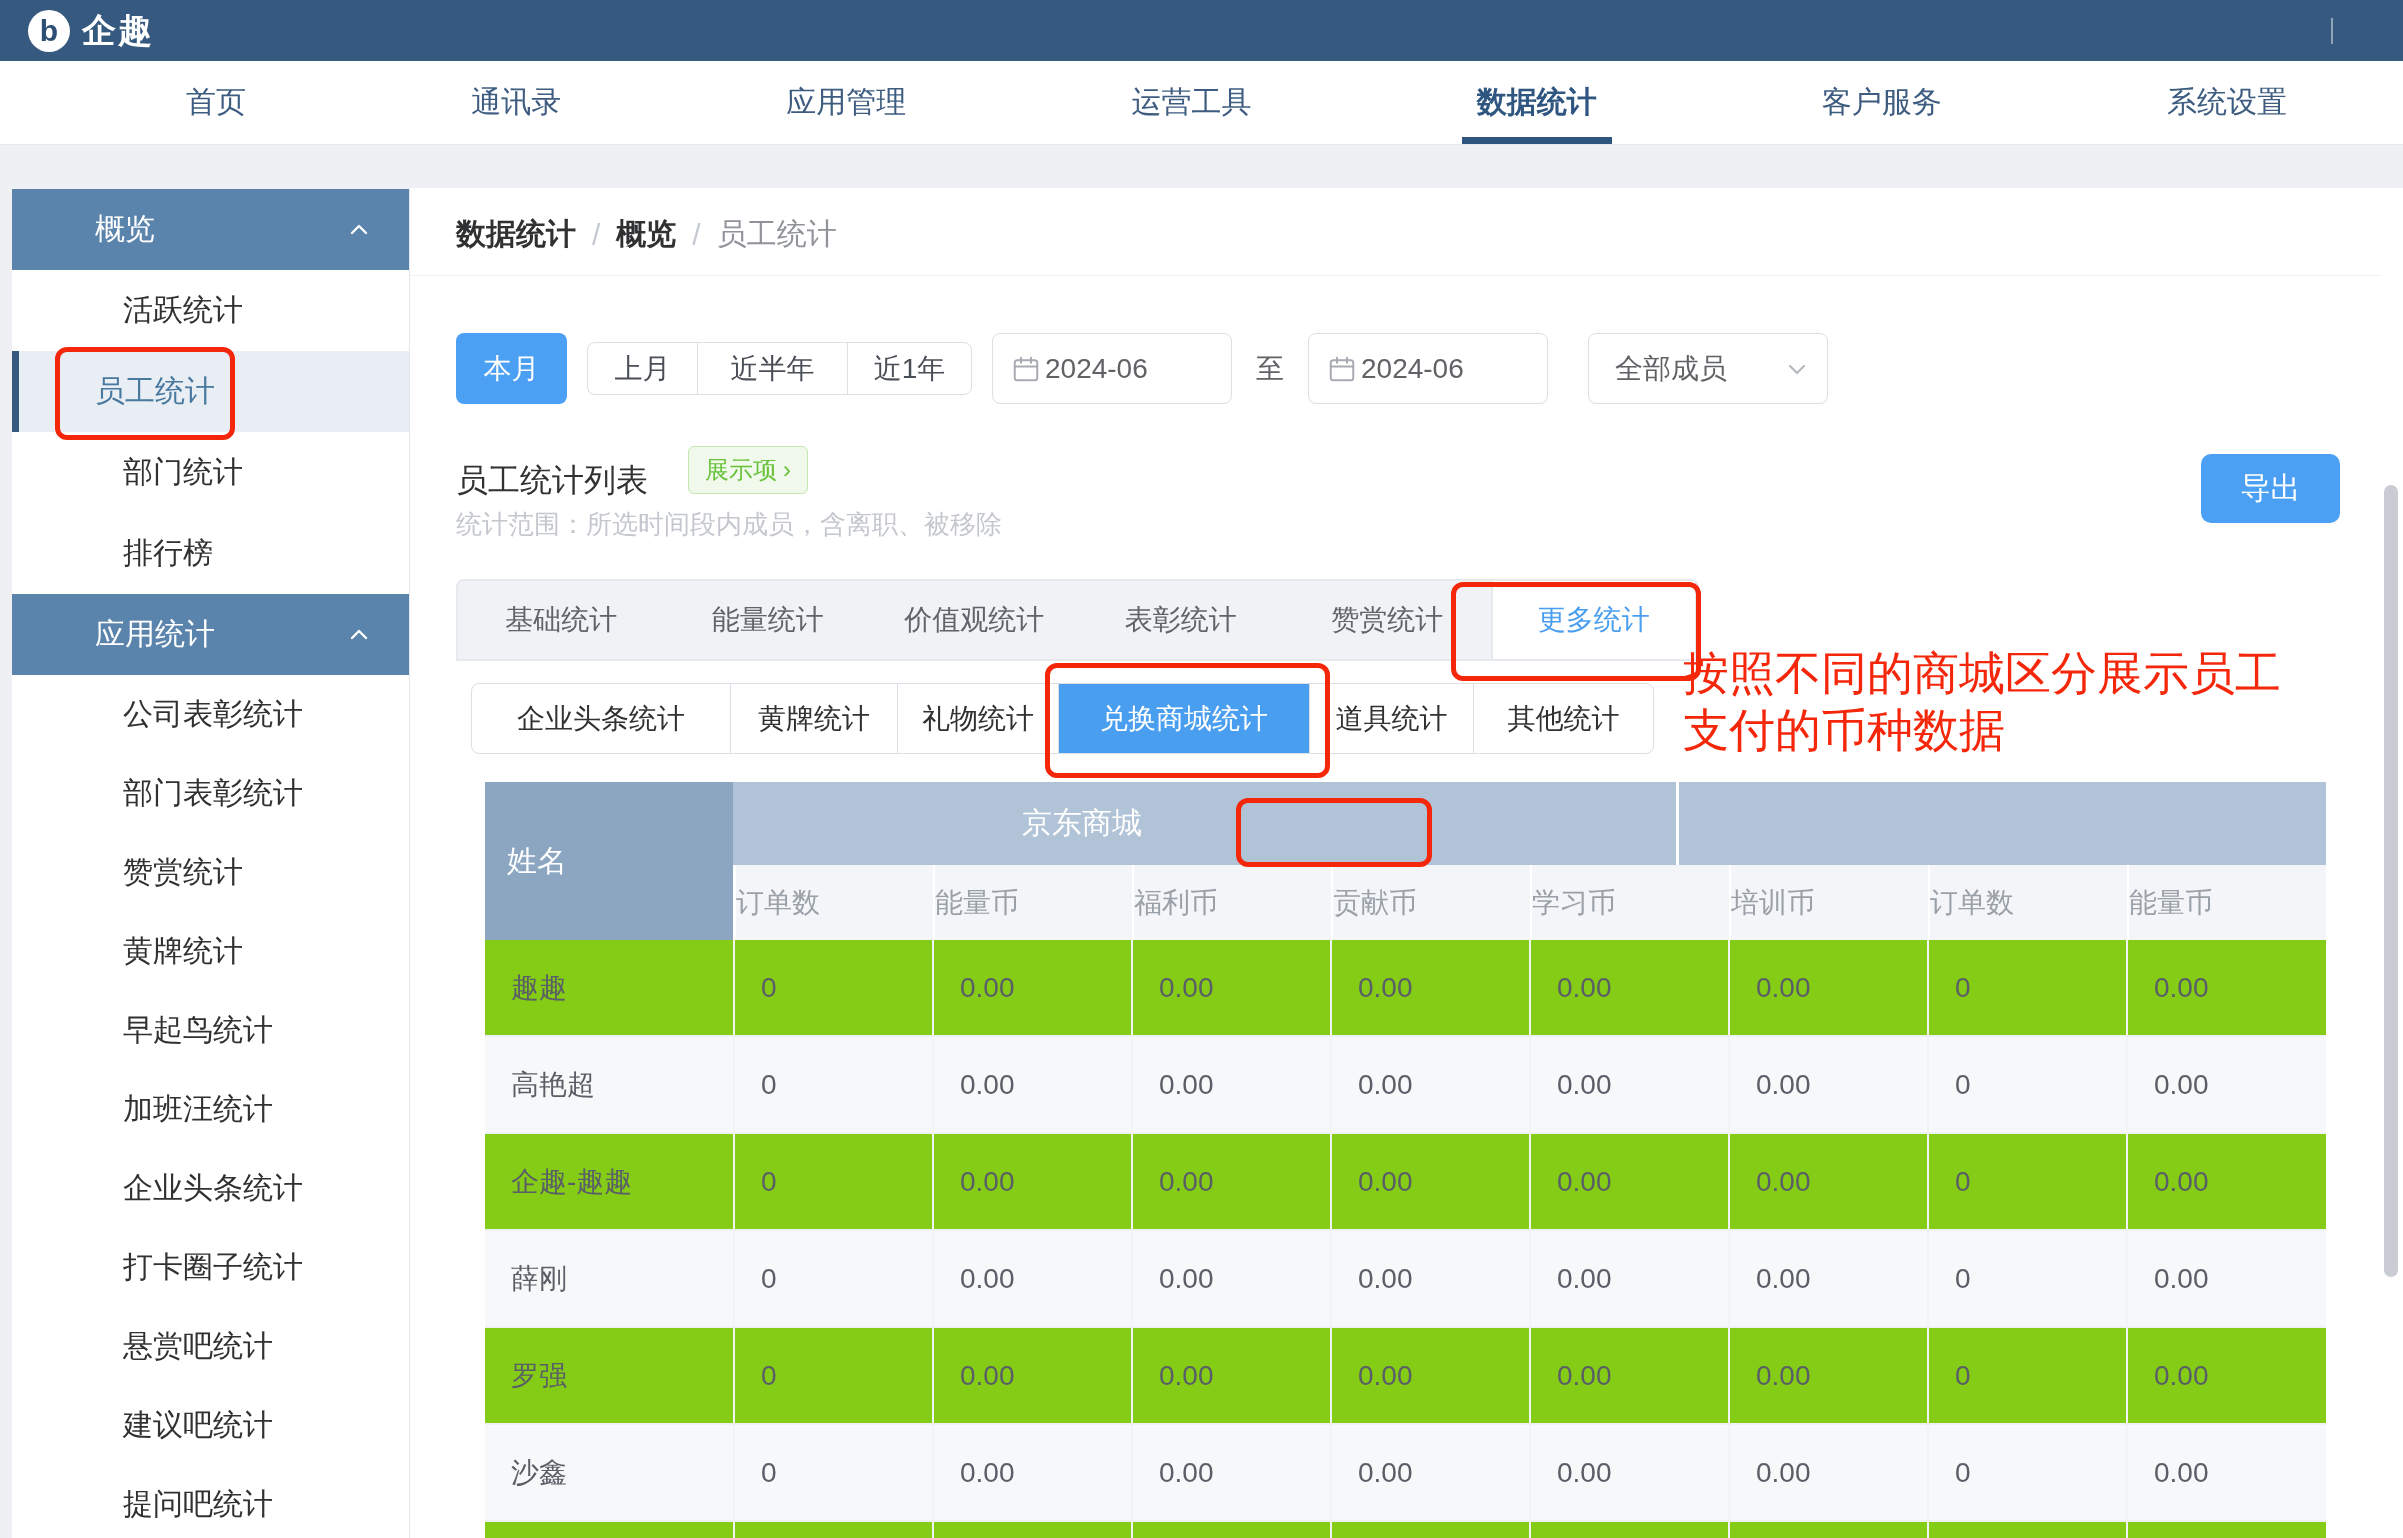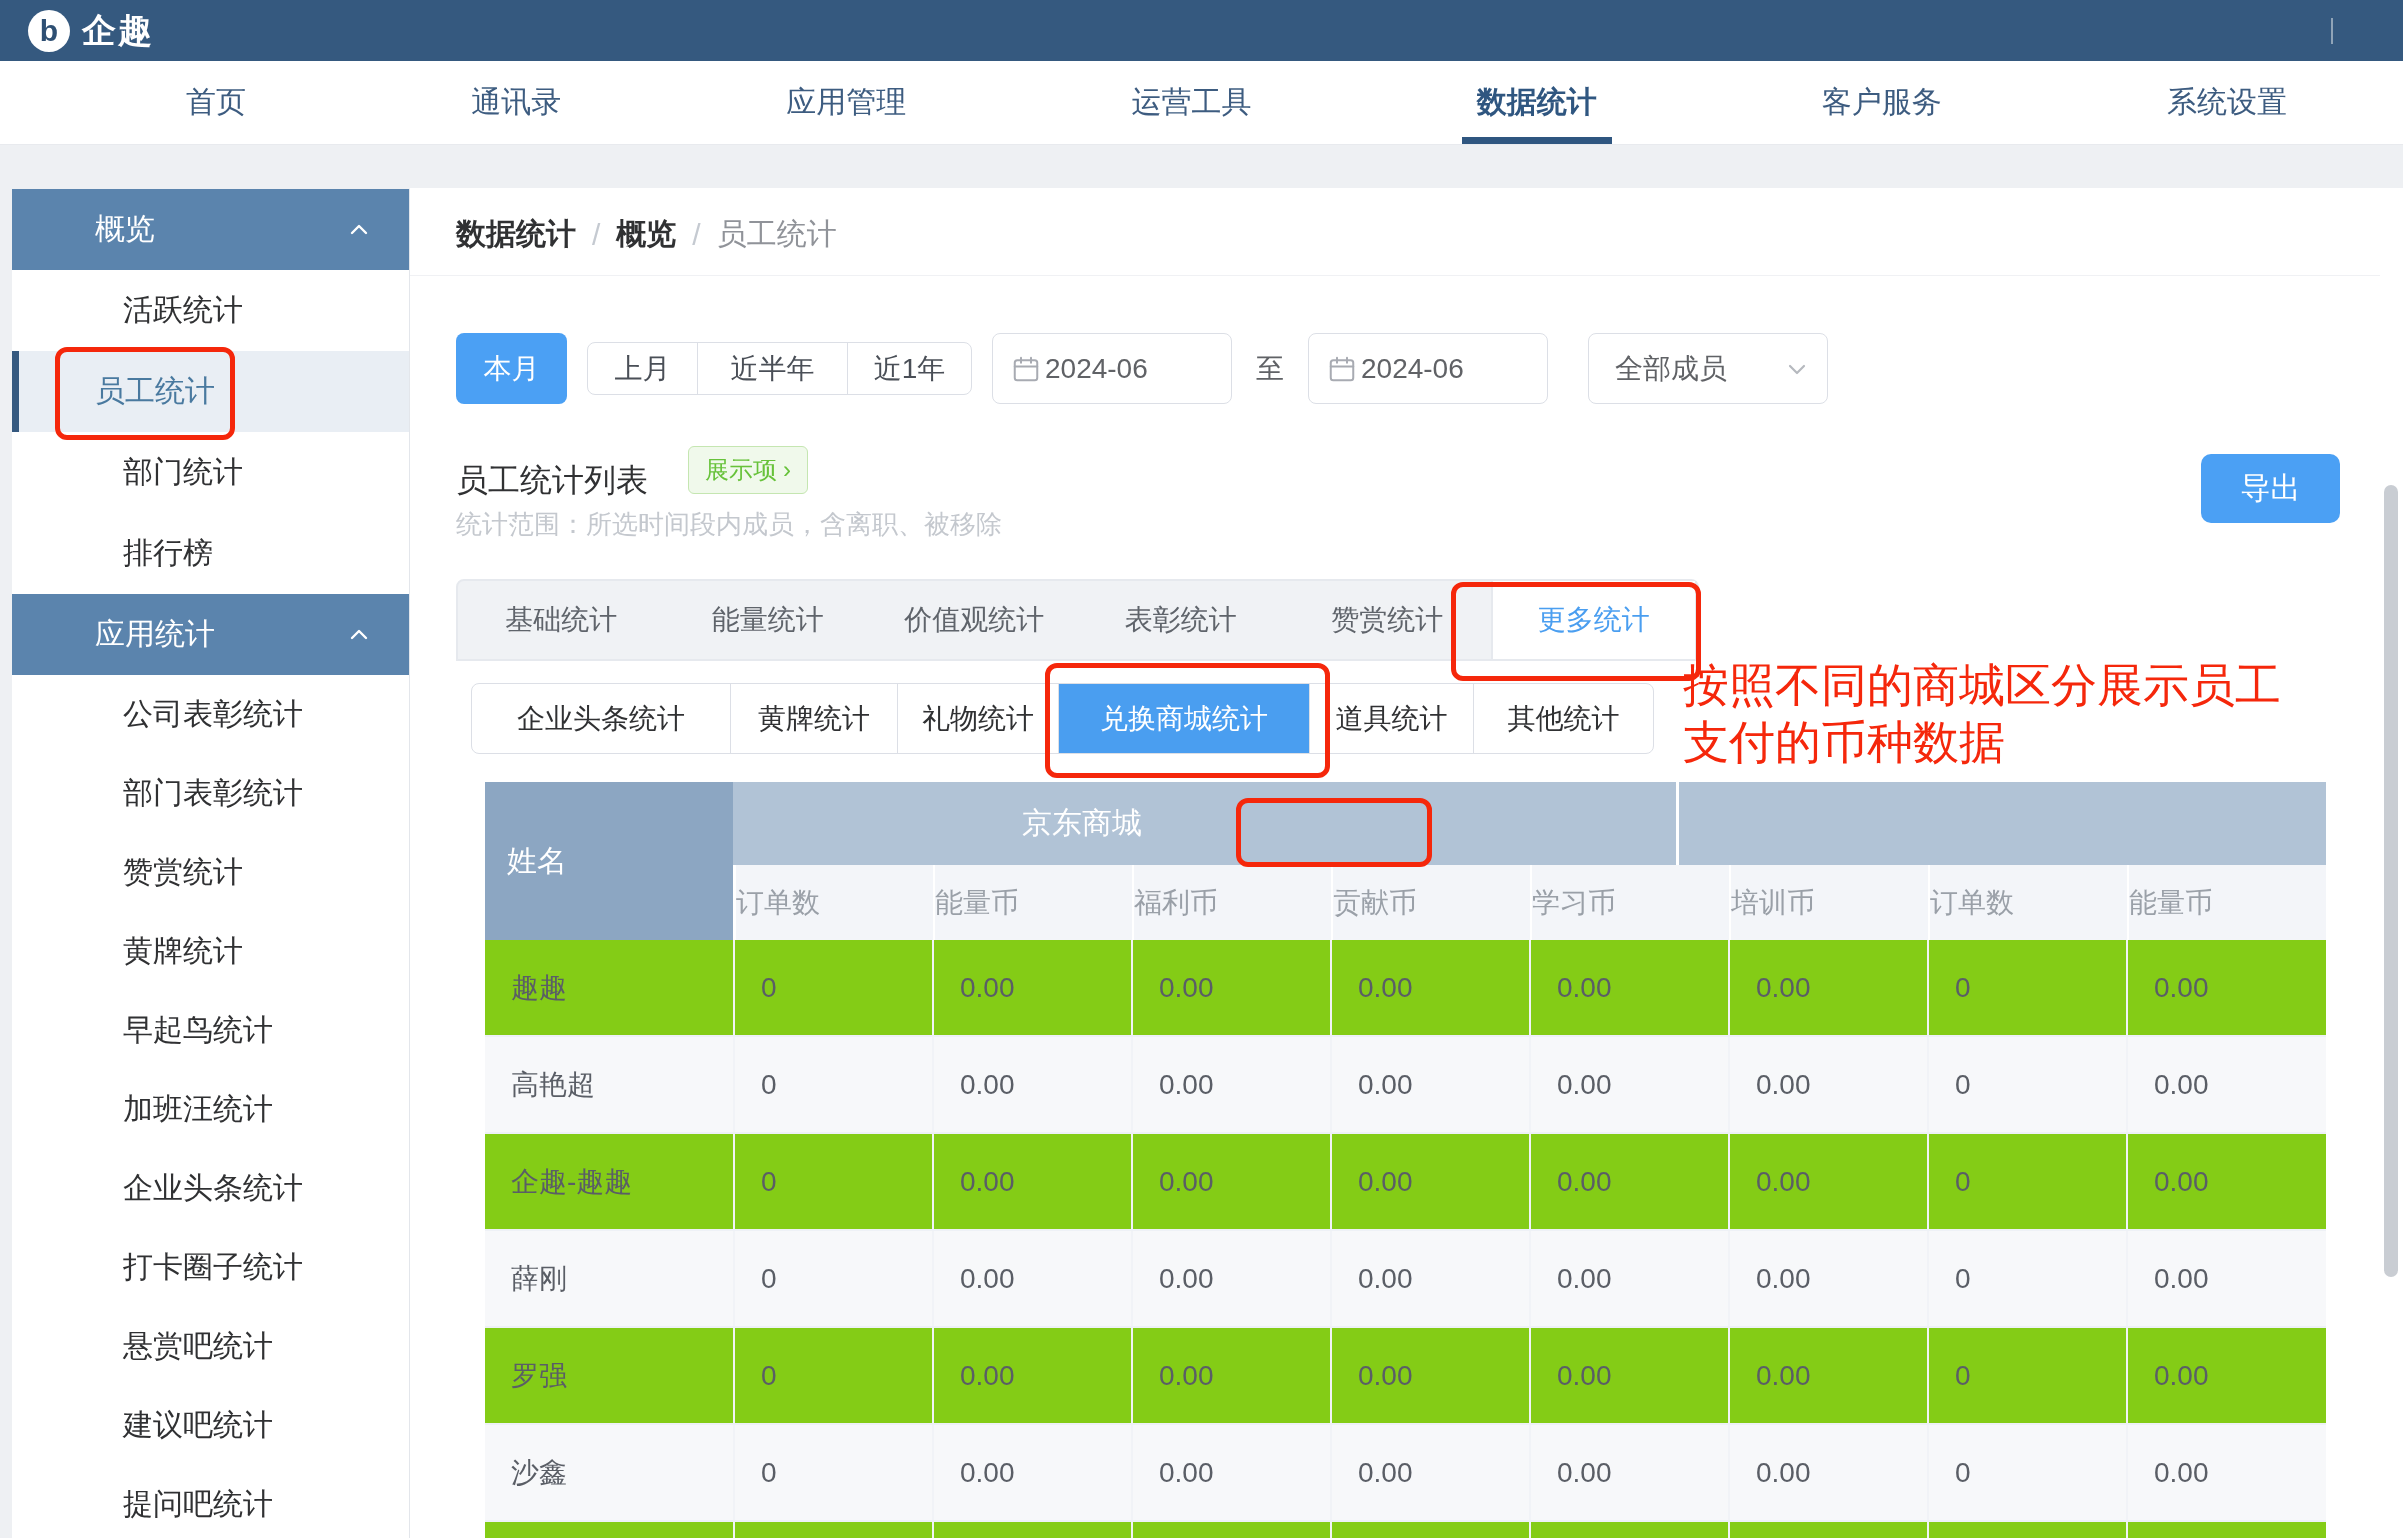--- a/index.html
+++ b/index.html
@@ -102,21 +102,21 @@
         font-size:28px;color:#5a5e66;}
   .t-cell{width:199px;display:flex;align-items:center;padding-left:26px;box-sizing:border-box;
         font-size:28px;color:#5a5e66;border-left:2px solid #f1f3f7;}
 
   
   .anno-rect{position:absolute;border:5px solid #f5270b;border-radius:12px;pointer-events:none;}
   .anno-rect.r1{left:55px;top:347px;width:170px;height:83px;}
   .anno-rect.r2{left:1451px;top:582px;width:240px;height:89px;}
   .anno-rect.r3{left:1045px;top:663px;width:275px;height:105px;}
   .anno-rect.r4{left:1236px;top:798px;width:186px;height:59px;}
-  .anno-text{position:absolute;left:1683px;top:645px;color:#f5270b;font-size:46px;line-height:57px;margin-top:12px;}
+  .anno-text{position:absolute;left:1683px;top:645px;color:#f5270b;font-size:46px;line-height:57px;}
 
   
   .scrollbar-track{position:absolute;right:0;top:188px;bottom:0;width:24px;background:#fff;}
   .scrollbar-thumb{position:absolute;right:6px;top:297px;width:14px;height:792px;background:#c9cdd3;border-radius:7px;cursor:pointer;}
 
   .cal-icon{flex:none;display:flex;}
   .chev{flex:none;display:flex;}
 </style>
 </head>
 <body>

